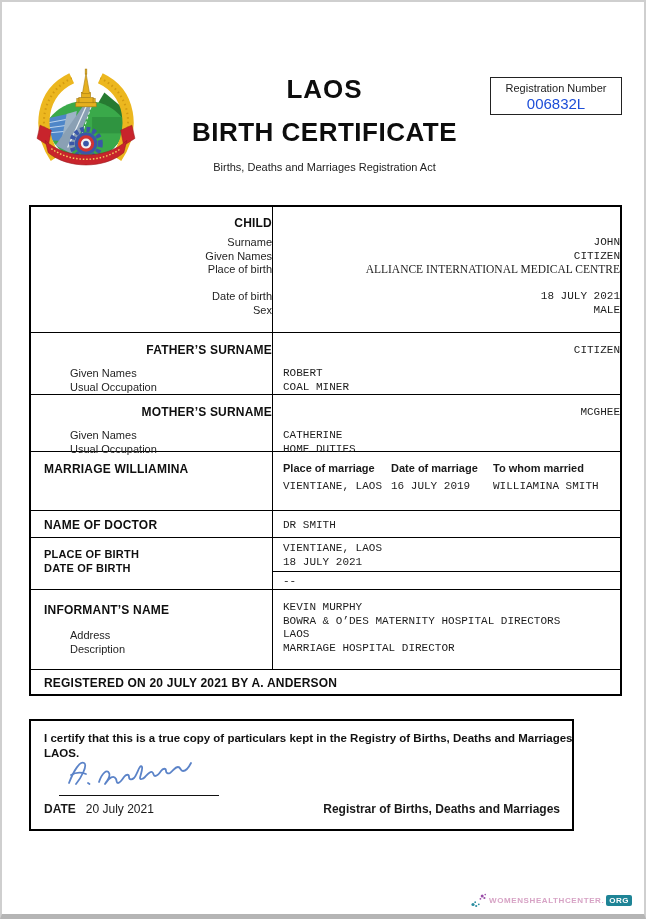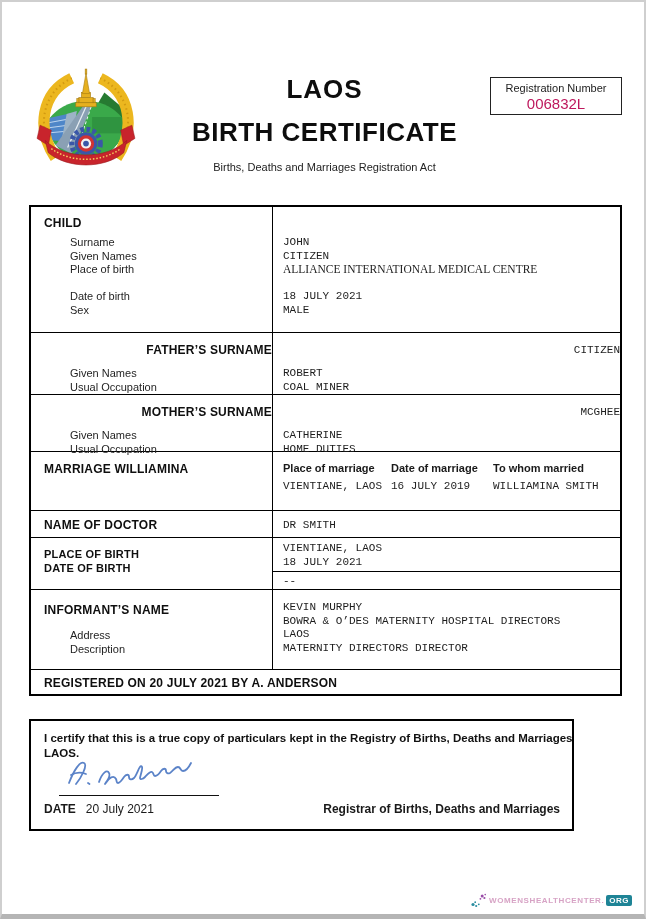--- a/index.html
+++ b/index.html
@@ -13,28 +13,28 @@
   .emblem { position:absolute; left:33px; top:64px; width:102px; height:102px; }
   .titleblock { position:absolute; left:125px; top:72px; width:395px; text-align:center; }
   .title-main { font-size:26px; font-weight:bold; letter-spacing:1px; color:#0d0d0d; }
   .title-sub  { font-size:26px; font-weight:bold; letter-spacing:0.5px; margin-top:12px; color:#0d0d0d; }
   .title-act  { font-size:11px; margin-top:13px; color:#222; }
   .regbox {
     position:absolute; left:488px; top:75px; width:132px; height:38px;
     border:1.5px solid #222; text-align:center; padding-top:4px;
   }
   .regbox .rlabel { font-size:11px; color:#222; }
-  .regbox .rnum   { font-size:15px; color:#be185d; margin-top:1px;text-align:center; }
+  .regbox .rnum   { font-size:15px; color:#1d4ed8; margin-top:1px;text-align:center; }
   
   .cert-table {
     position:absolute; left:27px; top:203px; width:593px; height:491px;
     border:2px solid #000; background:#fff;
   }
   .trow { display:grid; grid-template-columns:242px 1fr; border-top:1px solid #000; }
-  .trow:first-child { border-top:none; }
+  .trow:first-child { border-top:none;text-align:right; }
   .tcell-l { border-right:1px solid #000; padding-left:13px; }
   .tcell-r { padding-left:10px; }
   .sec  { font-size:12px; font-weight:bold; color:#0f0f0f; letter-spacing:0.2px; }
   .hline { height:18px; line-height:18px; }
   .line  { height:13.5px; line-height:13.5px; font-size:11px; }
   .gap   { height:13.5px; }
   .lbl   { padding-left:26px; font-size:11px; color:#1f1f1f; }
   .mono  { font-family:"Liberation Mono", monospace; font-size:11px; color:#1c1c1c; }
   .serif { font-family:"Liberation Serif", serif; font-size:11.5px; color:#1c1c1c; }
   .r-child    { height:125px; } .r-child .tcell-l, .r-child .tcell-r { padding-top:7px; }
@@ -228,21 +228,21 @@
       <div class="tcell-l">
         <div class="hline sec">INFORMANT’S NAME</div>
         <div class="gap10"></div>
         <div class="line lbl">Address</div>
         <div class="line lbl">Description</div>
       </div>
       <div class="tcell-r">
         <div class="line mono">KEVIN MURPHY</div>
         <div class="line mono">BOWRA &amp; O’DES MATERNITY HOSPITAL DIRECTORS</div>
         <div class="line mono">LAOS</div>
-        <div class="line mono">MATERNITY DIRECTORS DIRECTOR</div>
+        <div class="line mono">MARRIAGE HOSPITAL DIRECTOR</div>
       </div>
     </div>
 
     <div class="trow r-registered">
       <div class="sec">REGISTERED ON 20 JULY 2021 BY A. ANDERSON</div>
     </div>
   </div>
 
   <div class="certbox">
     <div class="cert-text">I certify that this is a true copy of particulars kept in the Registry of Births, Deaths and Marriages

